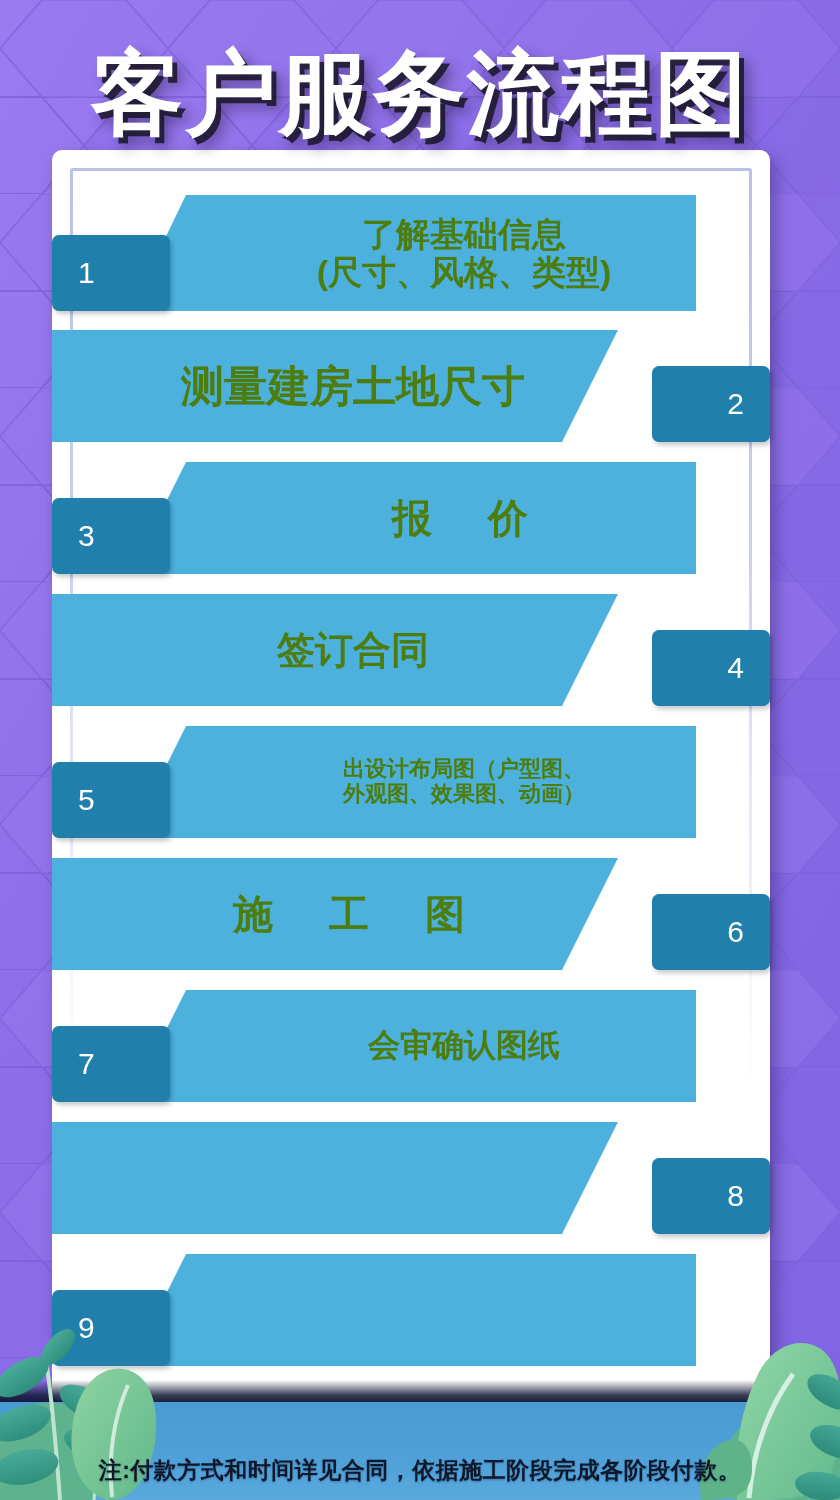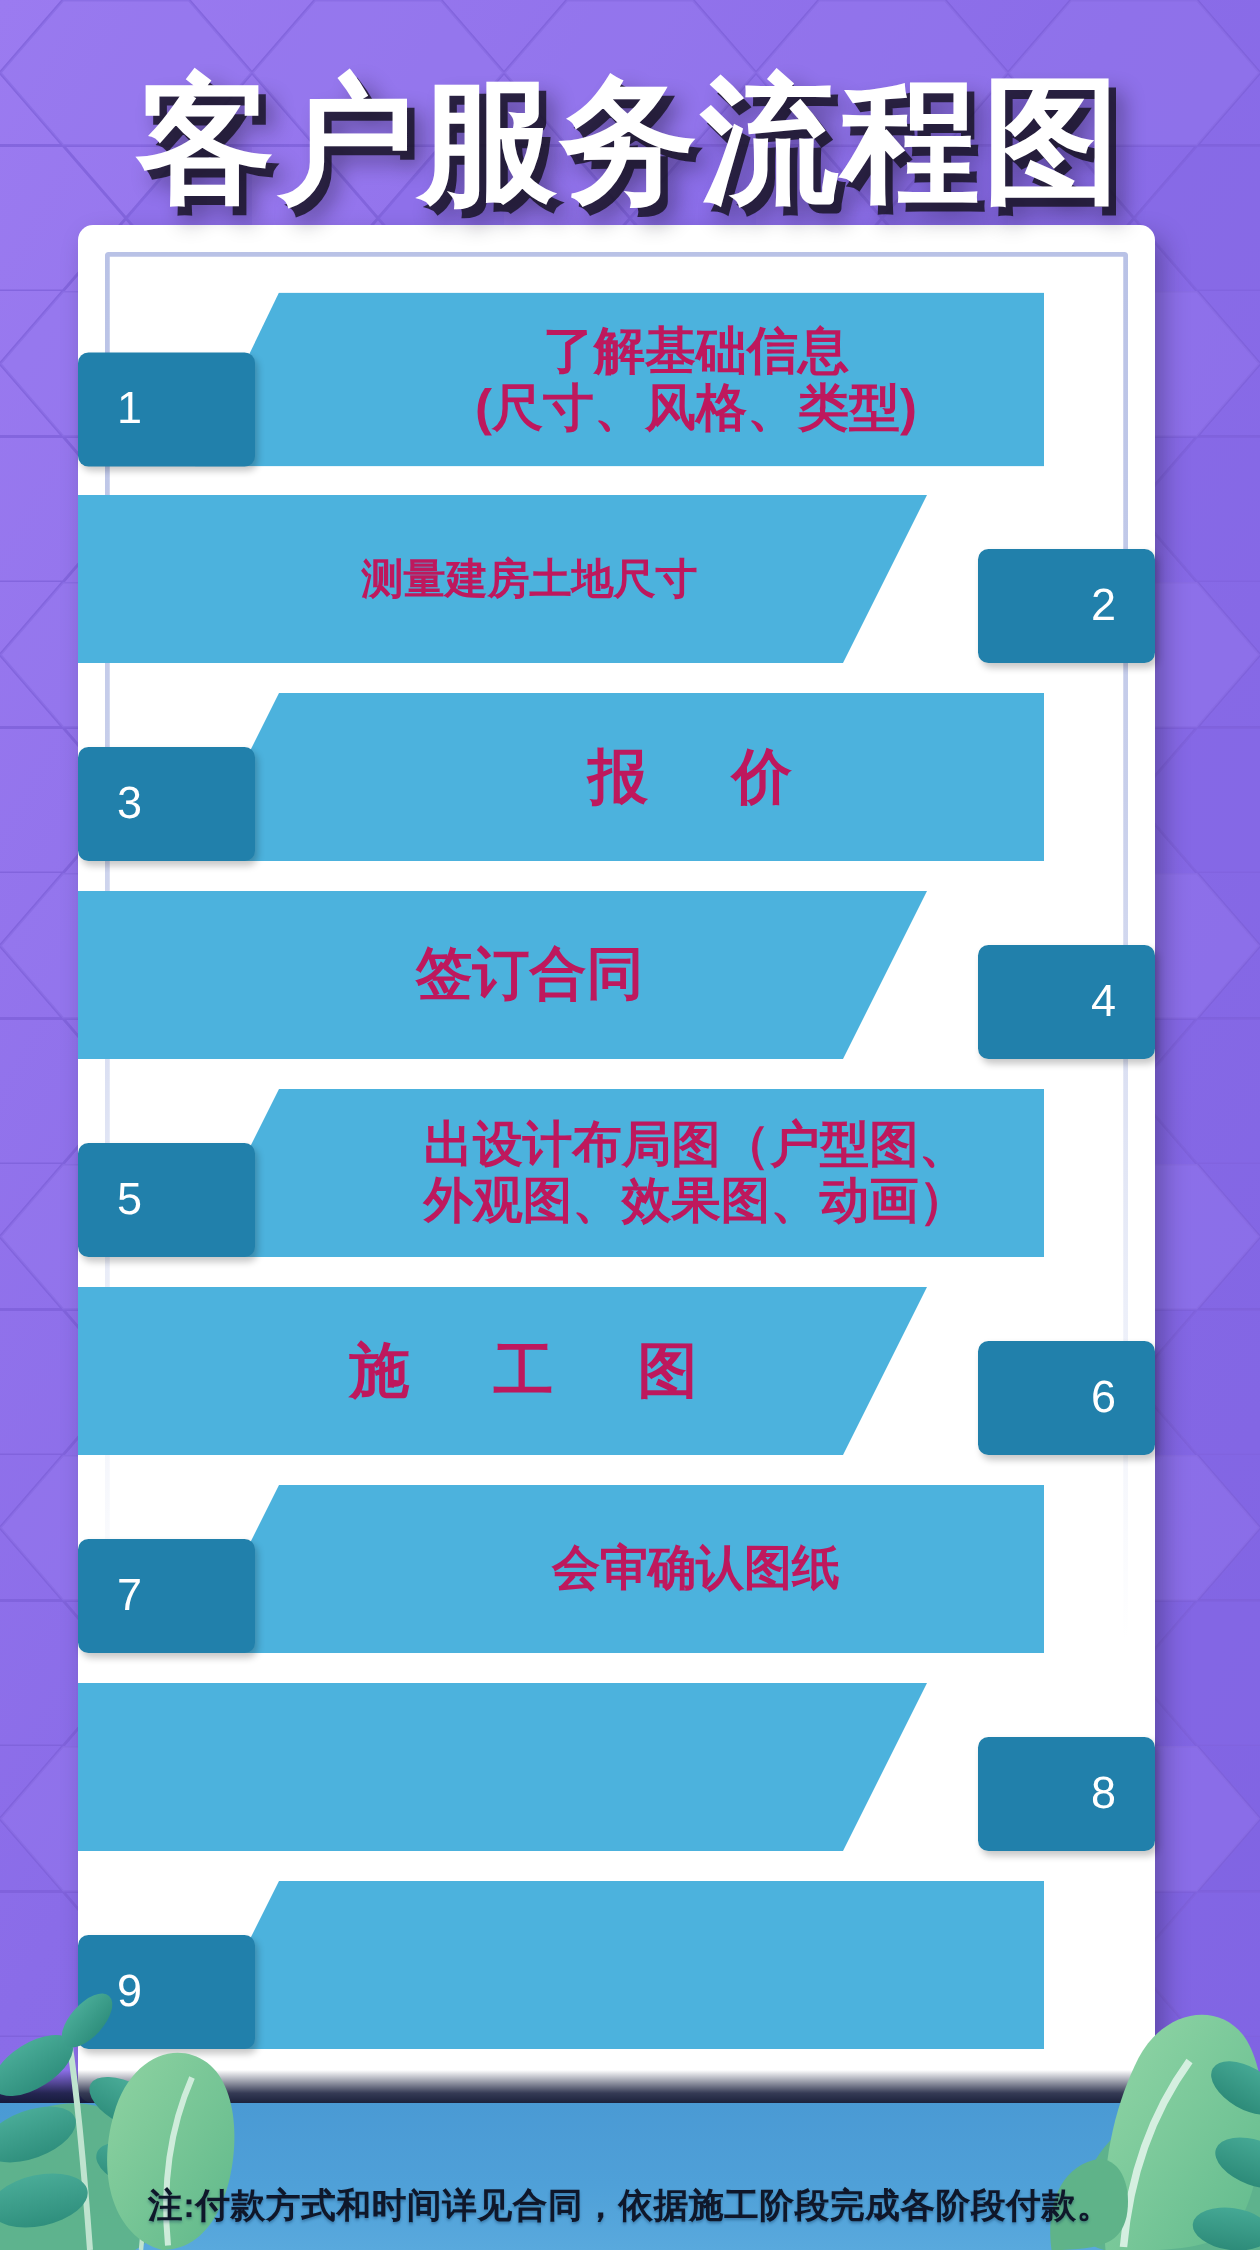--- a/index.html
+++ b/index.html
@@ -42,21 +42,21 @@
 
   
   #steps{position:absolute;left:0;top:0;width:718px;height:1252px;}
   .step{position:absolute;left:0;width:718px;}
   .step .band{position:absolute;top:0;height:100%;}
   .step .badge{position:absolute;width:118px;height:76px;border-radius:7px;
     background:#2180AB;
     box-shadow:2px 3px 5px rgba(0,0,0,.22);
     display:flex;align-items:center;}
   .step .badge .num{color:#ffffff;font-size:30px;font-weight:400;line-height:1;}
-  .step .label{position:absolute;color:#be185d;font-weight:bold;
+  .step .label{position:absolute;color:#4d7c0f;font-weight:bold;
     line-height:1.12;white-space:pre-line;}
 
   
   .step.left .band{left:78px;right:0;width:566px;
     background:#4CB2DD;
     clip-path:polygon(56px 0,100% 0,100% 100%,0 100%);}
   .step.left .badge{left:0;bottom:0;justify-content:flex-start;padding-left:26px;box-sizing:border-box;}
   .step.left .label{left:120px;right:14px;top:0;bottom:0;
     display:flex;align-items:center;justify-content:center;text-align:center;}
 
@@ -129,21 +129,21 @@
       </div>
       <div class="label" style="font-size:34px;">了解基础信息
 (尺寸、风格、类型)</div>
     </div>
 
     <div class="step right" style="top:180px;height:112px;">
       <div class="band"></div>
       <div class="badge">
         <span class="num">2</span>
       </div>
-      <div class="label" style="font-size:28px;">测量建房土地尺寸</div>
+      <div class="label" style="font-size:43px;">测量建房土地尺寸</div>
     </div>
 
     <div class="step left" style="top:312px;height:112px;">
       <div class="band"></div>
       <div class="badge">
         <span class="num">3</span>
       </div>
       <div class="label" style="font-size:40px;letter-spacing:8px;">报　价</div>
     </div>
 
@@ -153,21 +153,21 @@
         <span class="num">4</span>
       </div>
       <div class="label" style="font-size:38px;">签订合同</div>
     </div>
 
     <div class="step left" style="top:576px;height:112px;">
       <div class="band"></div>
       <div class="badge">
         <span class="num">5</span>
       </div>
-      <div class="label" style="font-size:33px;">出设计布局图（户型图、
+      <div class="label" style="font-size:22px;">出设计布局图（户型图、
 外观图、效果图、动画）</div>
     </div>
 
     <div class="step right" style="top:708px;height:112px;">
       <div class="band"></div>
       <div class="badge">
         <span class="num">6</span>
       </div>
       <div class="label" style="font-size:40px;letter-spacing:8px;">施　工　图</div>
     </div>

